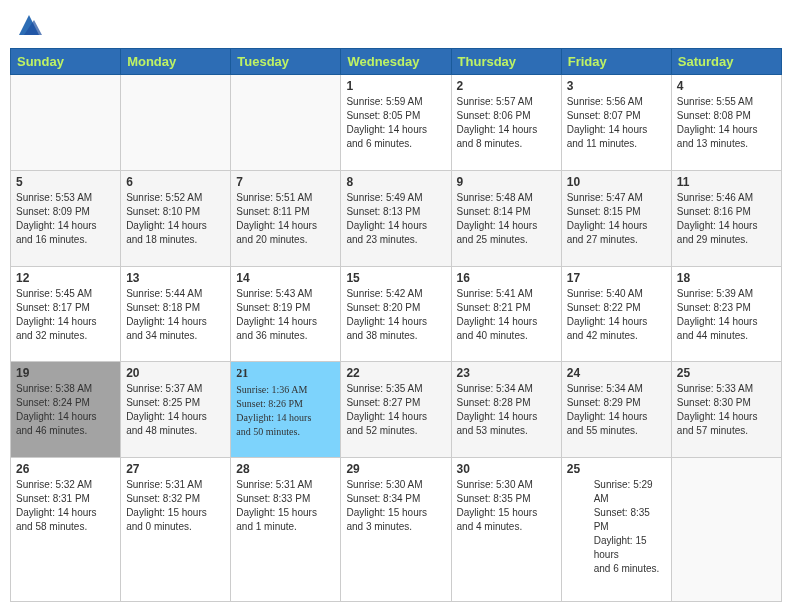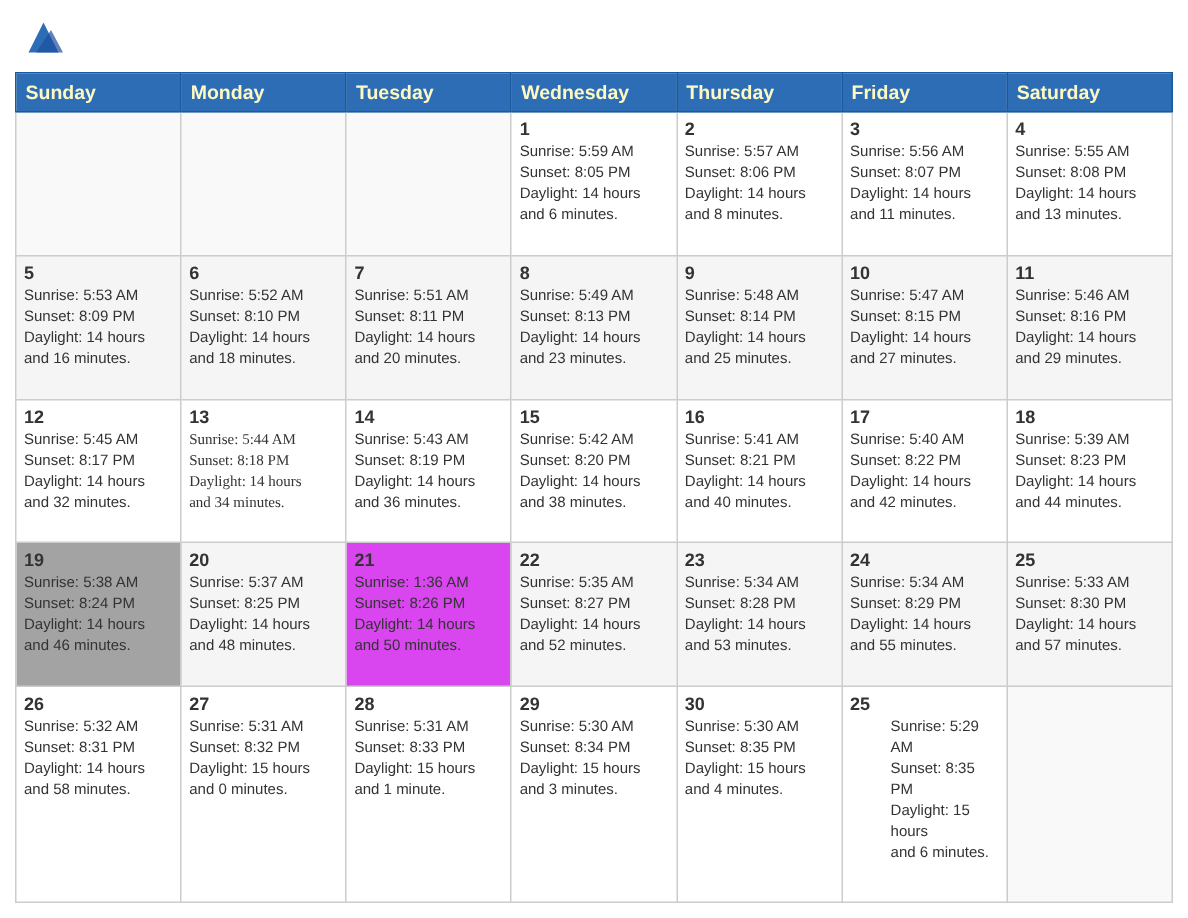--- a/index.html
+++ b/index.html
@@ -61,21 +61,21 @@
     }
     .calendar {
       flex: 1;
       border: 1px solid #ccc;
       border-collapse: collapse;
       width: 100%;
       table-layout: fixed;
     }
     .calendar th {
       background-color: #2d6db5;
-      color: #fef9c3;
+      color: #bef264;
       text-align: left;
       padding: 5px 6px;
       font-size: 13px;
       border: 1px solid #1a5a9a;
     }
     .calendar td {
       border: 1px solid #ccc;
       vertical-align: top;
       padding: 4px 5px;
       font-size: 10.5px;
@@ -222,21 +222,21 @@
         <tr>
           <td>
             <span class="day-num">12</span>
             <div class="day-detail" style="white-space: pre-line;">Sunrise: 5:45 AM
 Sunset: 8:17 PM
 Daylight: 14 hours
 and 32 minutes.</div>
           </td>
           <td>
             <span class="day-num">13</span>
-            <div class="day-detail" style="white-space: pre-line; font-family: Liberation Serif, serif;">Sunrise: 5:44 AM
+            <div class="day-detail" style="white-space: pre-line;">Sunrise: 5:44 AM
 Sunset: 8:18 PM
 Daylight: 14 hours
 and 34 minutes.</div>
           </td>
           <td>
             <span class="day-num">14</span>
             <div class="day-detail" style="white-space: pre-line;">Sunrise: 5:43 AM
 Sunset: 8:19 PM
 Daylight: 14 hours
 and 36 minutes.</div>
@@ -278,21 +278,21 @@
 Daylight: 14 hours
 and 46 minutes.</div>
           </td>
           <td style="background: rgb(245, 245, 245);">
             <span class="day-num">20</span>
             <div class="day-detail" style="white-space: pre-line;">Sunrise: 5:37 AM
 Sunset: 8:25 PM
 Daylight: 14 hours
 and 48 minutes.</div>
           </td>
-          <td style="background: #d946ef;">
+          <td style="background: #7dd3fc; font-family: Liberation Serif, serif;">
             <span class="day-num">21</span>
             <div class="day-detail" style="white-space: pre-line;">Sunrise: 1:36 AM
 Sunset: 8:26 PM
 Daylight: 14 hours
 and 50 minutes.</div>
           </td>
           <td style="background: rgb(245, 245, 245);">
             <span class="day-num">22</span>
             <div class="day-detail" style="white-space: pre-line;">Sunrise: 5:35 AM
 Sunset: 8:27 PM

